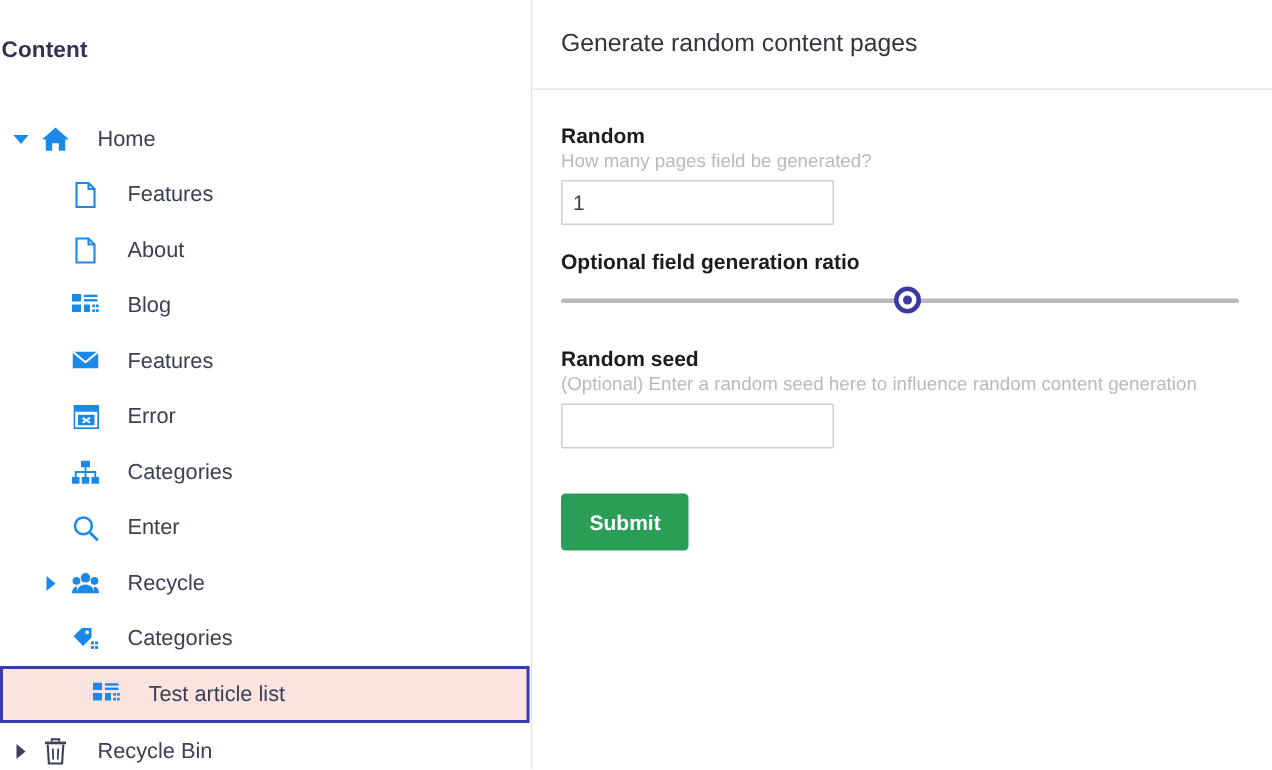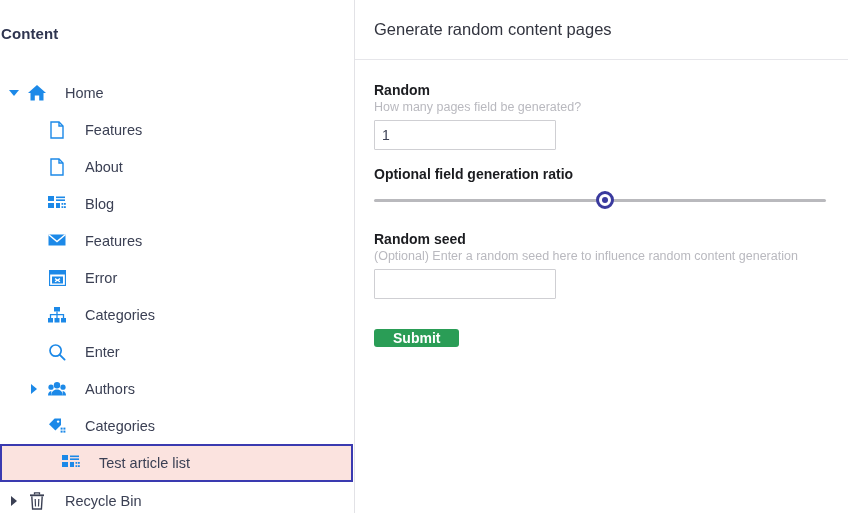--- a/index.html
+++ b/index.html
@@ -195,21 +195,21 @@
   .submit-btn {
     margin-top: 14px;
     display: inline-block;
     background: #2a9d56;
     color: #ffffff;
     border: none;
     border-radius: 3px;
     font-size: 14px;
     font-weight: bold;
     font-family: "Liberation Sans", sans-serif;
-    padding: 1px 19px;
+    padding: 11px 19px;
     cursor: pointer;
   }
 </style>
 </head>
 <body>
 
 <div class="app">
 
   <div class="sidebar">
     <div class="sidebar-header">
@@ -324,21 +324,21 @@
           <span class="node-icon">
             <svg width="18" height="14" viewBox="0 0 18 14">
               <circle cx="9" cy="3.2" r="3.2" fill="#1c89e8"></circle>
               <circle cx="3" cy="5.2" r="2.6" fill="#1c89e8"></circle>
               <circle cx="15" cy="5.2" r="2.6" fill="#1c89e8"></circle>
               <path d="M3.2 13.5 C3.2 10 5.6 7.6 9 7.6 C12.4 7.6 14.8 10 14.8 13.5 Z" fill="#1c89e8"></path>
               <path d="M0 13.5 C0 11 1.2 9.3 3.3 9 L3.3 13.5 Z" fill="#1c89e8"></path>
               <path d="M18 13.5 C18 11 16.8 9.3 14.7 9 L14.7 13.5 Z" fill="#1c89e8"></path>
             </svg>
           </span>
-          <span class="node-label">Authors</span>
+          <span class="node-label">Recycle</span>
         </div>
         <div class="tree-row lvl1">
           <span class="indent-1"></span>
           <span class="twisty"></span>
           <span class="node-icon">
             <svg width="18" height="16" viewBox="0 0 18 16">
               <path d="M1 6.2 L6.6 0.6 L13 0.6 L13 7 L7.4 12.6 Z" fill="#1c89e8"></path>
               <circle cx="10.1" cy="3.6" r="1.2" fill="#ffffff"></circle>
               <rect x="12.6" y="9.6" width="2" height="2" fill="#1c89e8"></rect>
               <rect x="15.4" y="9.6" width="2" height="2" fill="#1c89e8"></rect>

